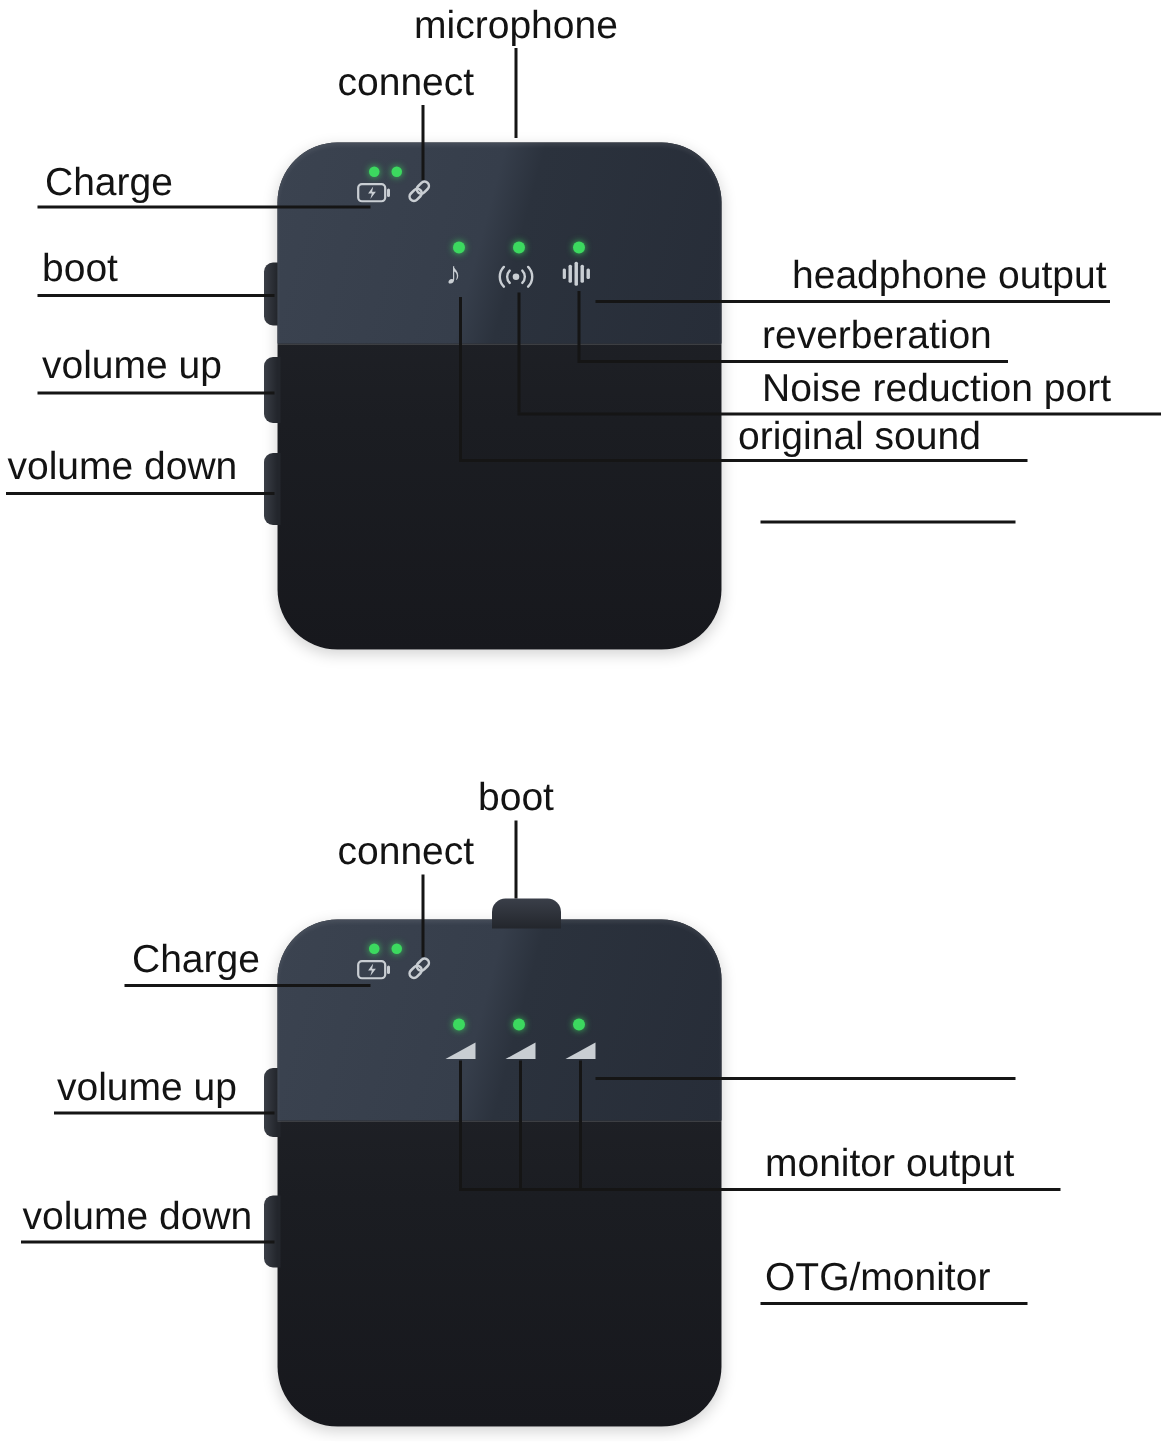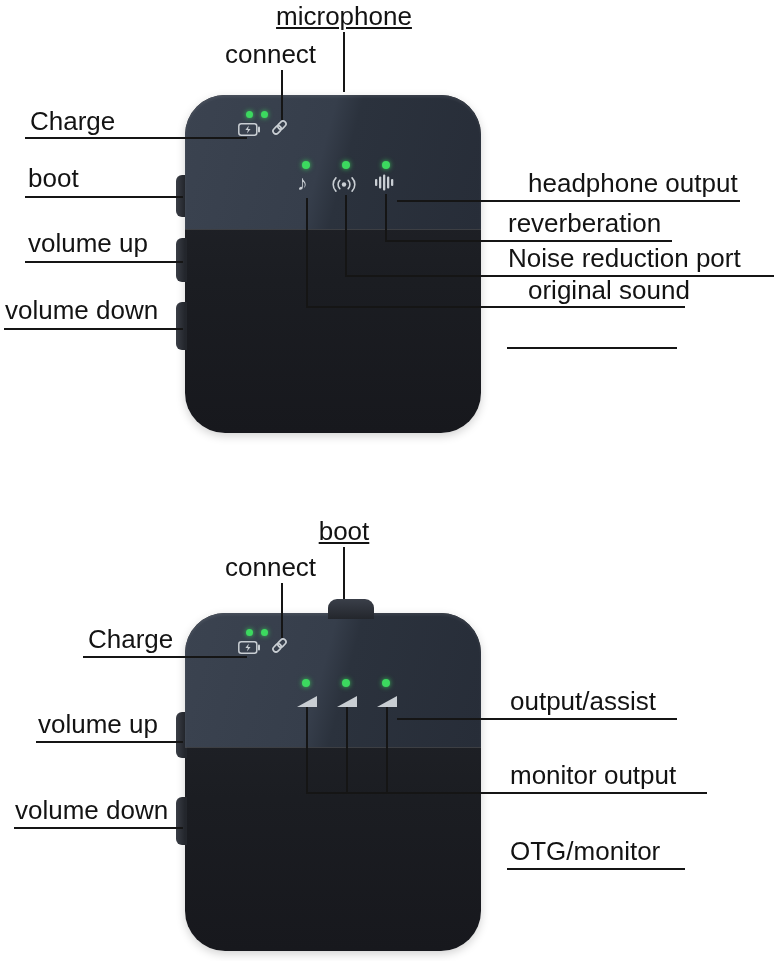--- a/index.html
+++ b/index.html
@@ -7,21 +7,21 @@
   .canvas {
     position:relative; width:779px; height:961px; background:#ffffff;
     font-family:"Liberation Sans", sans-serif; overflow:hidden;
   }
 
   
   .callout {
     position:absolute; font-size:26px; color:#131313;
     white-space:nowrap; line-height:1.12;
   }
-  .center { text-align:center;text-decoration:underline; }
+  .center { text-align:center; }
 
   
   .h { position:absolute; height:2px; background:#151515; z-index:6; }
   .v { position:absolute; width:2px;  background:#151515; z-index:6; }
 
   
   .device {
     position:absolute; width:296px; height:338px; border-radius:40px;
     background:linear-gradient(180deg,#24262c 0%,#1b1d22 55%,#17181d 100%);
     box-shadow:0 3px 10px rgba(0,0,0,0.18);
@@ -84,21 +84,21 @@
   
   #c-mic          { left:240px; top:2px; width:208px; }
   #c-connect      { left:225px; top:40px; }
   #c-charge       { left:30px;  top:107px; }
   #c-boot         { left:28px;  top:164px; }
   #c-vup          { left:28px;  top:229px; }
   #c-vdown        { left:5px;   top:296px; }
   #c-headphone    { left:508px; top:169px;margin-left:20px; }
   #c-reverb       { left:508px; top:209px; }
   #c-noise        { left:508px; top:244px; }
-  #c-original     { left:528px; top:276px; }
+  #c-original     { left:492px; top:276px; }
   #c-chargingport { left:508px; top:316px; }
 
   
   #l-mic          { left:343px; top:32px;  height:60px; }
   #l-connect      { left:281px; top:70px;  height:50px; }
   #l-charge       { left:25px;  top:137px; width:222px; }
   #l-boot         { left:25px;  top:196px; width:158px; }
   #l-vup          { left:25px;  top:261px; width:158px; }
   #l-vdown        { left:4px;   top:328px; width:179px; }
   #l-headphone    { left:397px; top:200px; width:343px; }
@@ -274,17 +274,16 @@
   <div class="callout" id="c-headphone">headphone output</div>
   <div class="callout" id="c-reverb">reverberation</div>
   <div class="callout" id="c-noise">Noise reduction port</div>
   <div class="callout" id="c-original">original sound</div>
 
   <div class="callout center" id="c-rboot">boot</div>
   <div class="callout" id="c-rconnect">connect</div>
   <div class="callout" id="c-rcharge">Charge</div>
   <div class="callout" id="c-rvup">volume up</div>
   <div class="callout" id="c-rvdown">volume down</div>
-  <div class="callout" id="c-output">output/assist</div>
   <div class="callout" id="c-monitor">monitor output</div>
   <div class="callout" id="c-otg">OTG/monitor</div>
 
 </div>
 
 </body></html>

